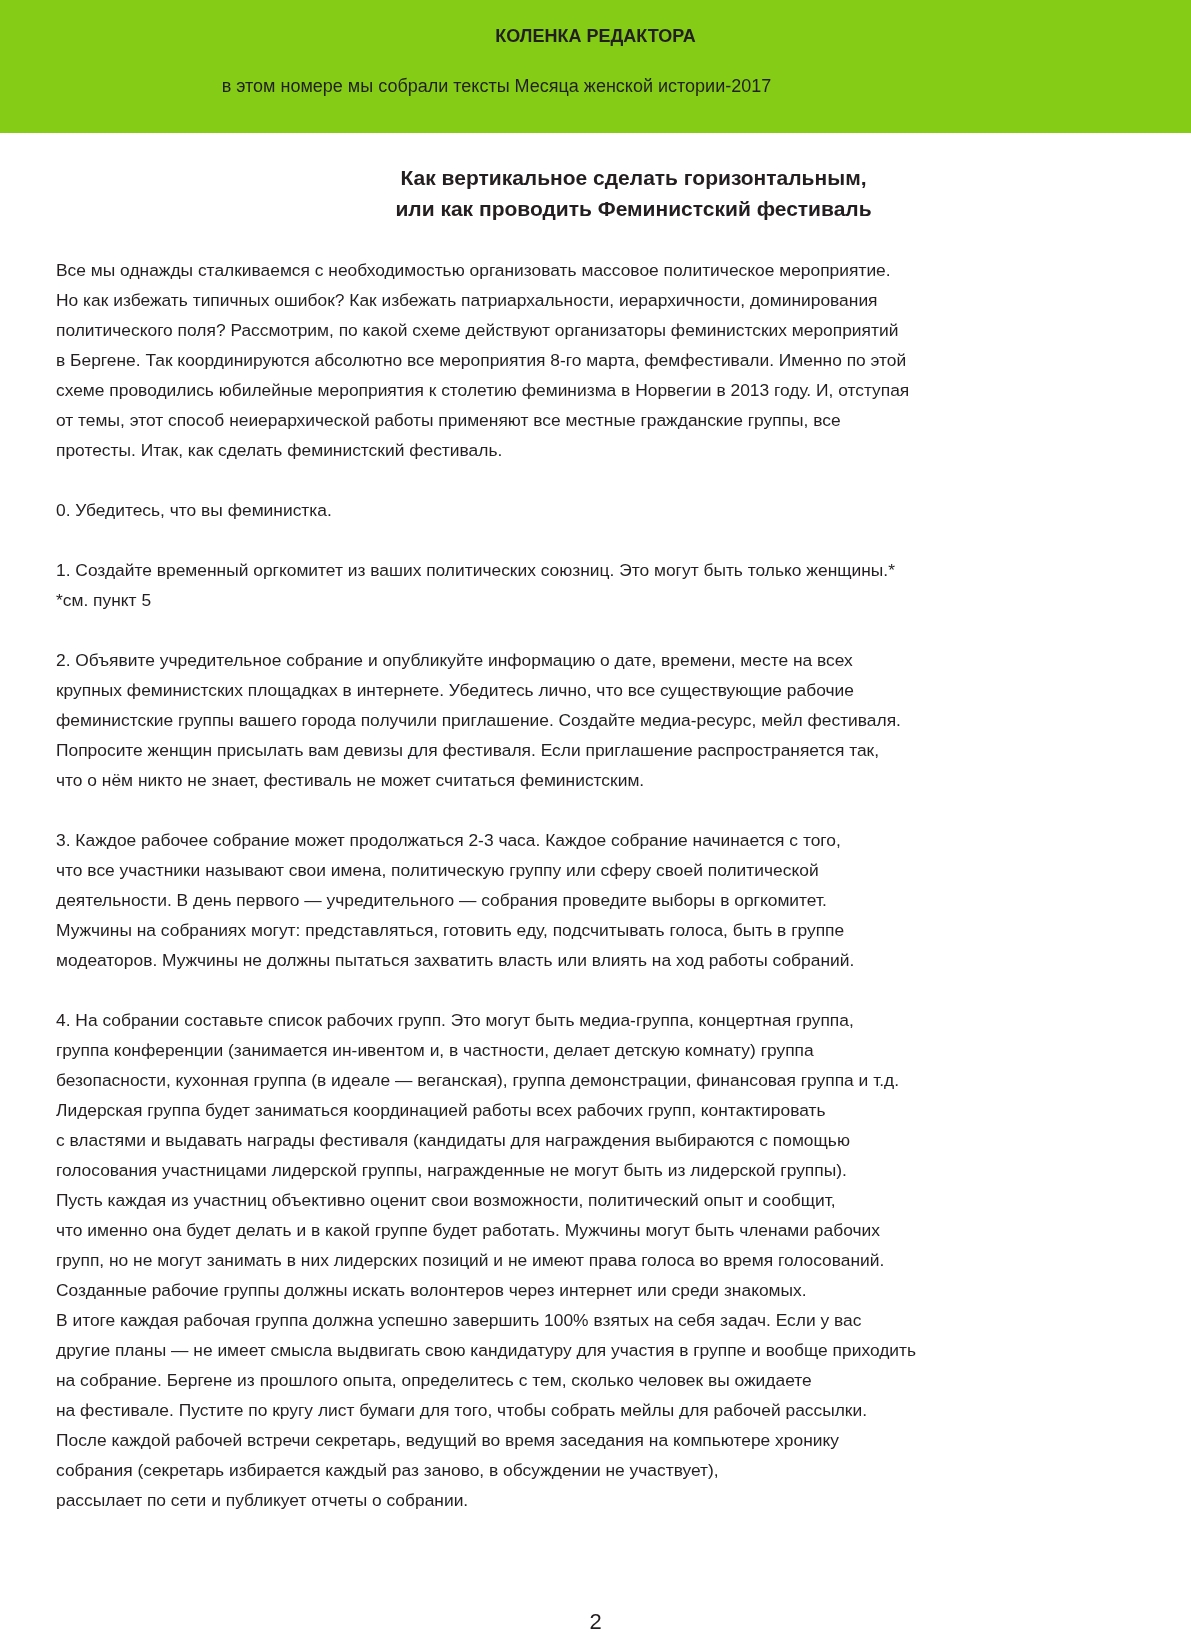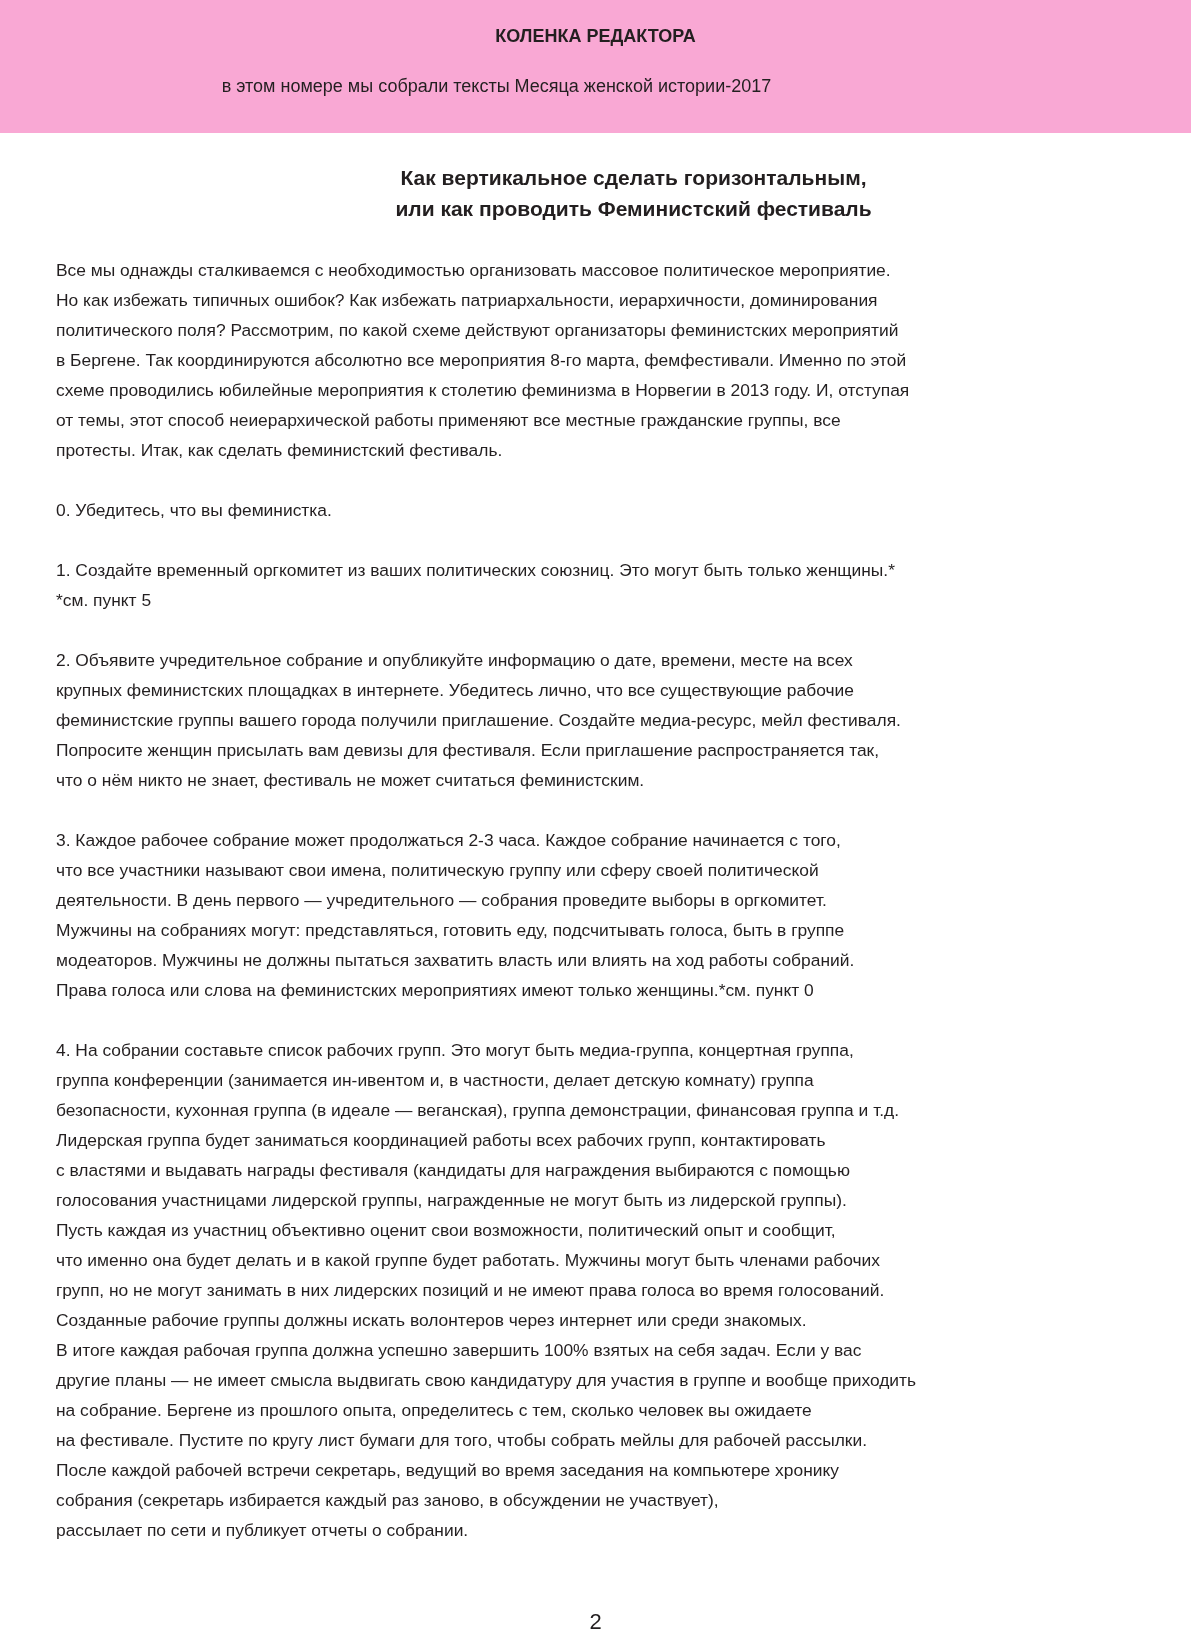--- a/index.html
+++ b/index.html
@@ -2,21 +2,21 @@
 <html><head>
 <meta charset="utf-8">
 <style>
   html, body { margin: 0; padding: 0; background: #ffffff; }
   body {
     width: 1191px; height: 1636px; position: relative; overflow: hidden;
     font-family: "Liberation Sans", sans-serif; color: #231f20;
   }
   .header {
     position: absolute; left: 0; top: 0; width: 1191px; height: 133px;
-    background: #f9a8d4;
+    background: #84cc16;
   }
   .header-title {
     position: absolute; left: 0; width: 1191px; top: 26px; text-align: center;
     font-weight: bold; font-size: 18px; letter-spacing: 0px;
   }
   .header-sub {
     position: absolute; left: 0; width: 993px; top: 76px; text-align: center;
     font-size: 18px;
   }
   .title {
@@ -74,21 +74,20 @@
     <span class="line">Попросите женщин присылать вам девизы для фестиваля. Если приглашение распространяется так,</span>
     <span class="line">что о нём никто не знает, фестиваль не может считаться феминистским.</span>
   </div>
   <span class="gap"></span>
   <div>
     <span class="line">3. Каждое рабочее собрание может продолжаться 2-3 часа. Каждое собрание начинается с того,</span>
     <span class="line">что все участники называют свои имена, политическую группу или сферу своей политической</span>
     <span class="line">деятельности. В день первого — учредительного — собрания проведите выборы в оргкомитет.</span>
     <span class="line">Мужчины на собраниях могут: представляться, готовить еду, подсчитывать голоса, быть в группе</span>
     <span class="line">модеаторов. Мужчины не должны пытаться захватить власть или влиять на ход работы собраний.</span>
-    <span class="line">Права голоса или слова на феминистских мероприятиях имеют только женщины.*см. пункт 0</span>
   </div>
   <span class="gap"></span>
   <div>
     <span class="line">4. На собрании составьте список рабочих групп. Это могут быть медиа-группа, концертная группа,</span>
     <span class="line">группа конференции (занимается ин-ивентом и, в частности, делает детскую комнату) группа</span>
     <span class="line">безопасности, кухонная группа (в идеале — веганская), группа демонстрации, финансовая группа и т.д.</span>
     <span class="line">Лидерская группа будет заниматься координацией работы всех рабочих групп, контактировать</span>
     <span class="line">с властями и выдавать награды фестиваля (кандидаты для награждения выбираются с помощью</span>
     <span class="line">голосования участницами лидерской группы, награжденные не могут быть из лидерской группы).</span>
     <span class="line">Пусть каждая из участниц объективно оценит свои возможности, политический опыт и сообщит,</span>

